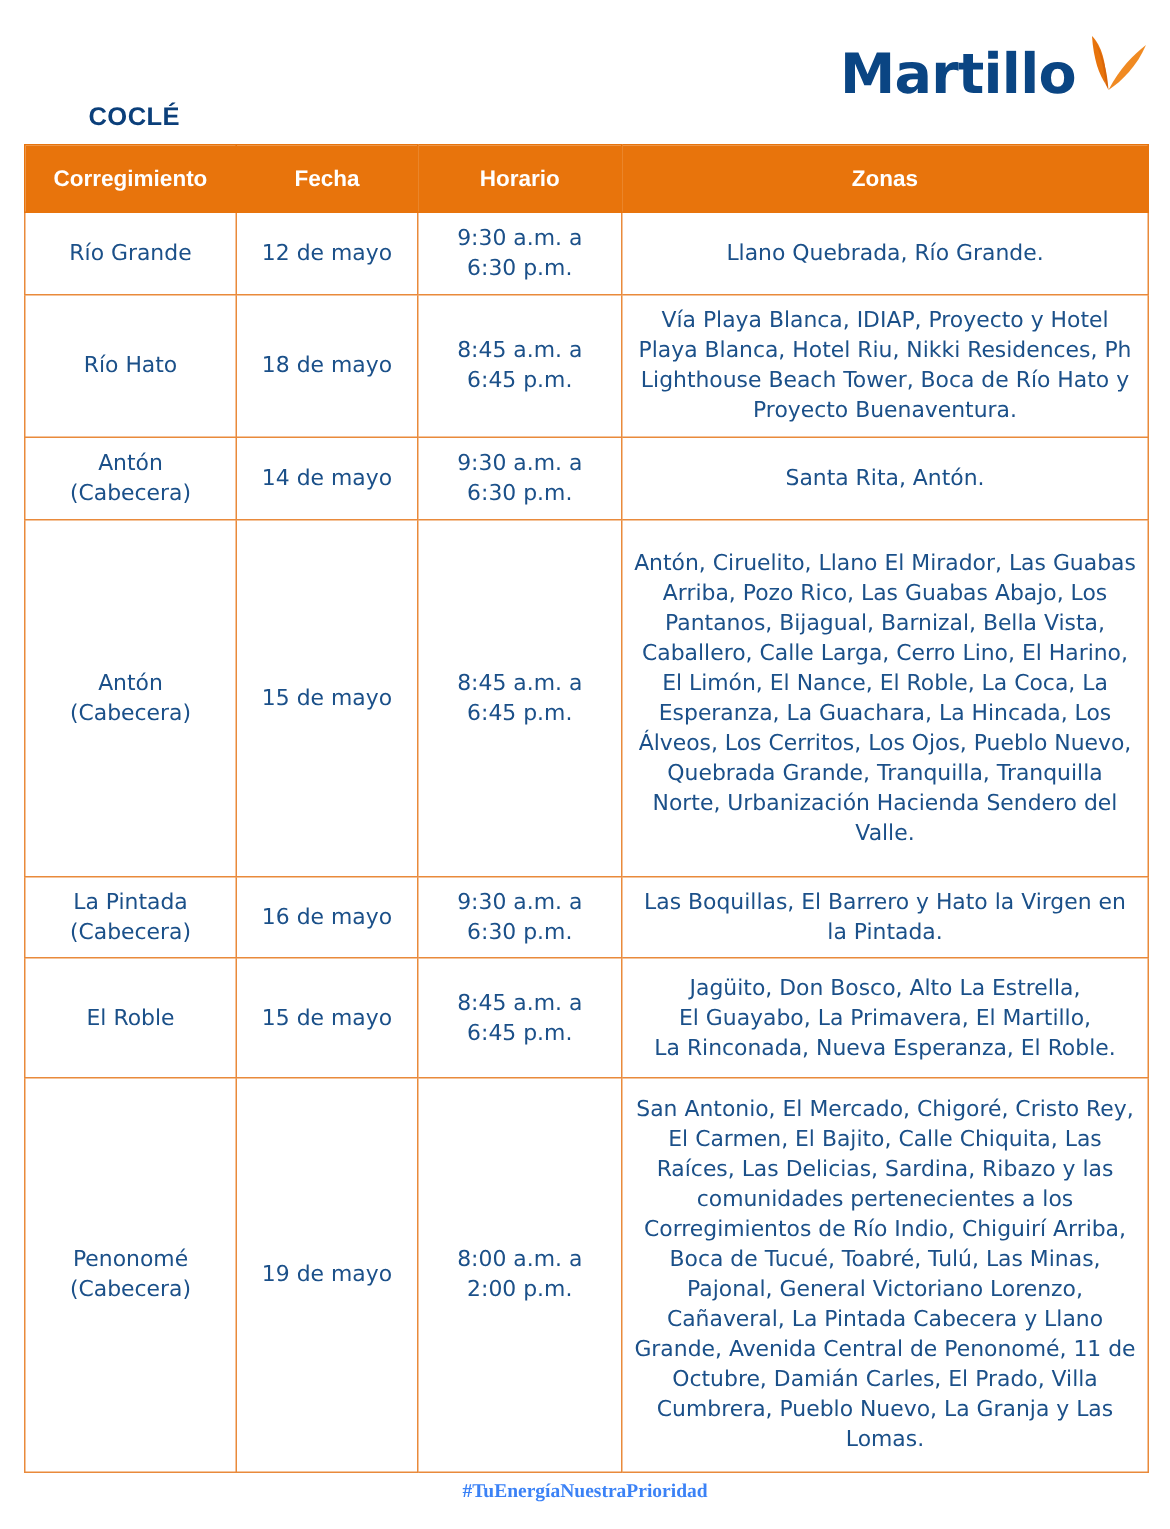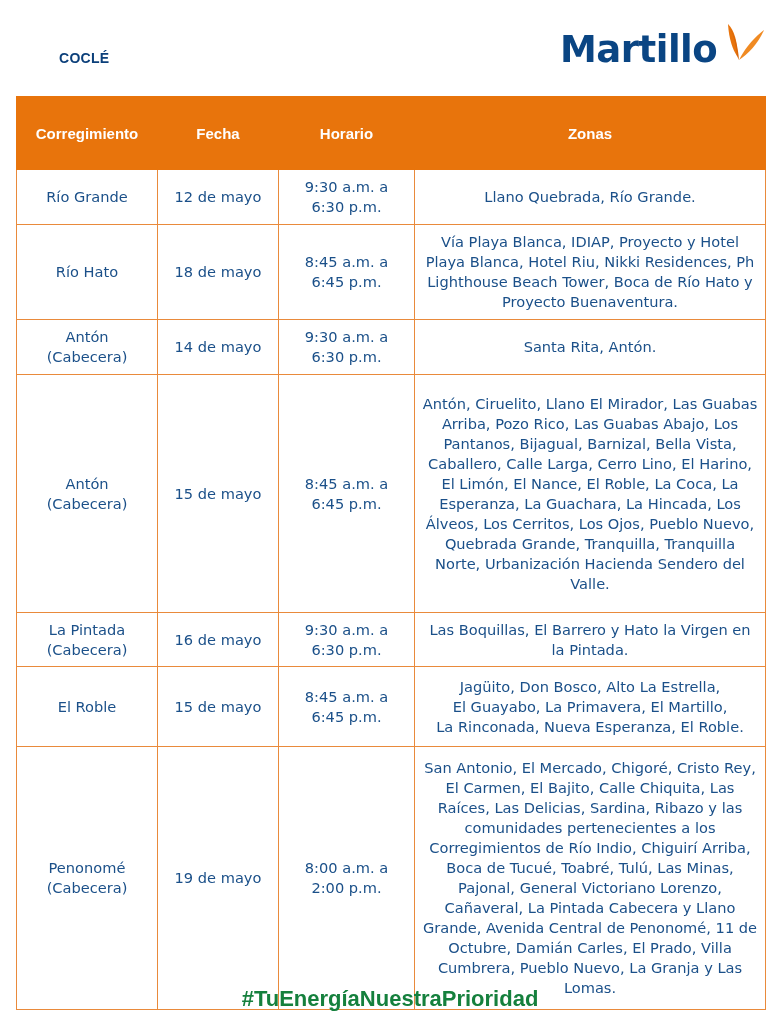--- a/index.html
+++ b/index.html
@@ -2,57 +2,57 @@
 <html><head>
   <meta charset="utf-8">
   <style>
     html, body { margin: 0; padding: 0; background: #ffffff; }
     body {
       width: 780px; height: 1019px; position: relative; overflow: hidden;
       font-family: "DejaVu Sans", "Liberation Sans", sans-serif;
       color: #1a4f86;
     }
     .region-title {
-      position: absolute; left: 59px; top: 50px;
+      position: absolute; left: 59px; top: 68px;
       font-family: "Liberation Sans", sans-serif;
-      font-weight: bold; font-size: 14px; color: #0b3f7a; letter-spacing: 0.3px;
+      font-weight: bold; font-size: 17px; color: #0b3f7a; letter-spacing: 0.3px;
     }
     .logo {
       position: absolute; left: 560px; top: 22px; width: 210px; height: 60px;
     }
     .logo-text {
       position: absolute; left: 0; top: 6px;
       font-family: "DejaVu Sans", sans-serif; font-weight: bold;
       font-size: 37px; color: #0a4583; letter-spacing: -0.5px;
     }
     .logo-mark { position: absolute; left: 164px; top: 0; width: 42px; height: 44px; }
 
     table.schedule {
       position: absolute; left: 16px; top: 96px;
       width: 749px; border-collapse: collapse; table-layout: fixed;
     }
     table.schedule th {
       background: #e8740c; color: #ffffff;
       font-family: "Liberation Sans", sans-serif; font-weight: bold;
-      font-size: 15px; height: 44px; padding: 14px;
+      font-size: 15px; height: 44px; padding: 0;
       border: 1.5px solid #e8740c; text-align: center;
     }
     table.schedule td {
       border: 1.5px solid #e98a3b;
       text-align: center; vertical-align: middle;
       font-size: 14.6px; line-height: 20px; color: #1b5089;
       padding: 0 6px;
     }
     td.zonas { padding: 0 8px; }
     .pre { white-space: pre-line; }
 
     .hashtag {
       position: absolute; left: 0; width: 780px; top: 986px; text-align: center;
-      font-family: Liberation Sans, sans-serif; font-weight: bold;
-      font-size: 22px; color: #15803d;
+      font-family: Liberation Serif, serif; font-weight: bold;
+      font-size: 13px; color: #3b82f6;
     }
   </style>
 </head>
 <body>
 
 <div class="region-title">COCLÉ</div>
 
 <div class="logo">
   <span class="logo-text">Martillo</span>
   <svg class="logo-mark" viewBox="0 0 42 44">

